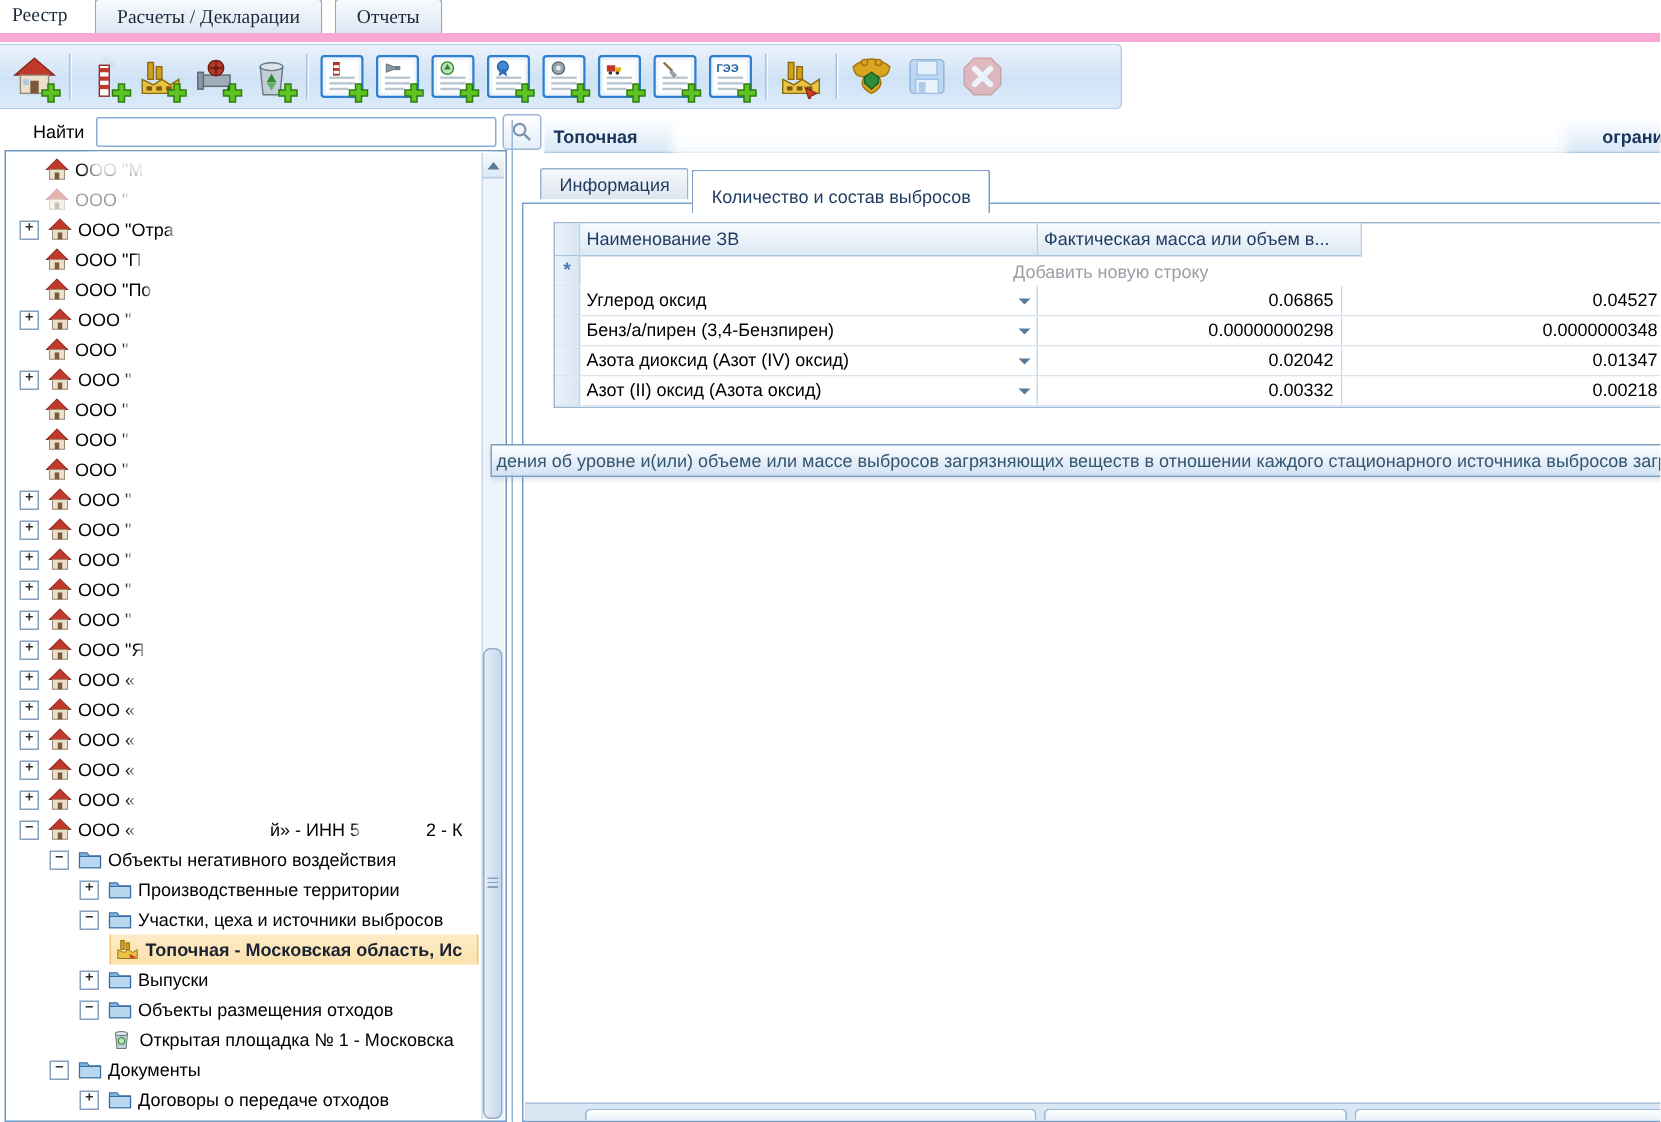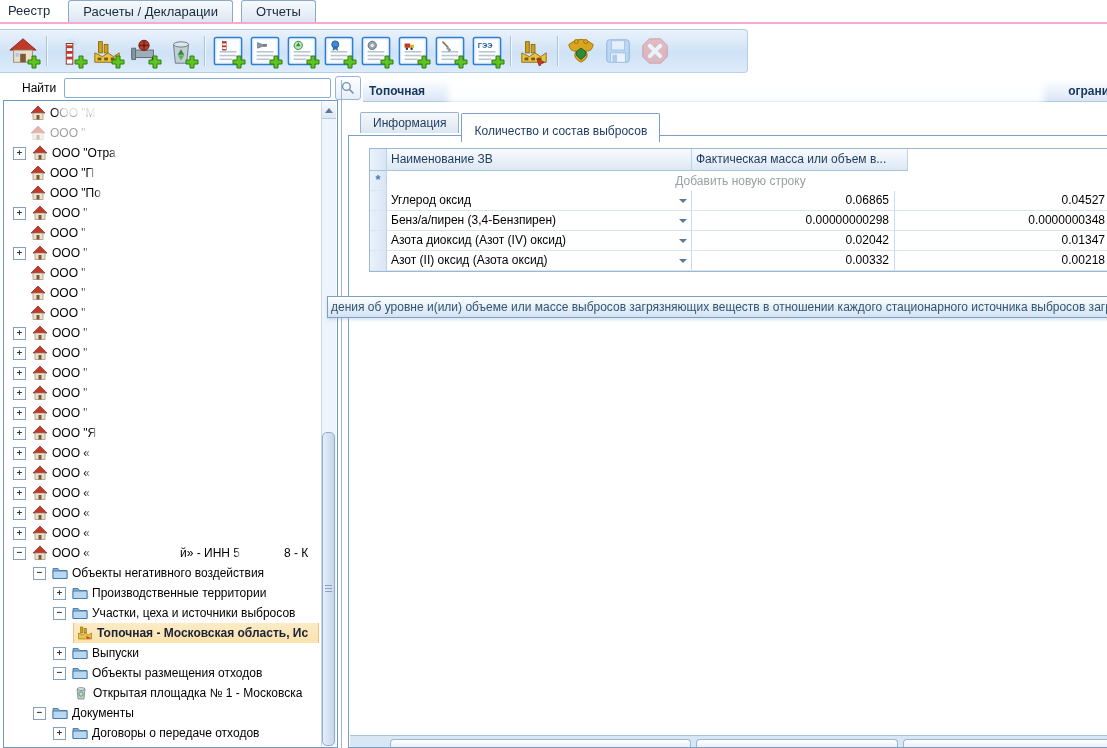--- a/index.html
+++ b/index.html
@@ -1,21 +1,21 @@
 <!DOCTYPE html>
 <html><head>
 <meta charset="utf-8">
 <style>
   html,body{margin:0;padding:0;background:#fff;}
   .screen{position:relative;width:1107px;height:748px;overflow:hidden;background:#fff;
           font-family:"Liberation Sans",sans-serif;font-size:12px;color:#000;}
 
   
-  .apptabbar{position:absolute;left:0;top:0;width:1107px;height:22px;border-bottom:2px solid #f9a8d4;
-             display:flex;align-items:flex-end;}
+  .apptabbar{position:absolute;left:0;top:0;width:1107px;height:22px;border-bottom:6px solid #f9a8d4;
+             display:flex;align-items:flex-end;font-family:Liberation Serif, serif;}
   .apptab{margin-left:8px;padding:3px 14px 3px 14px;font-size:13px;color:#1a2a3a;cursor:default;
           border:1px solid #8ca9cc;border-bottom:none;border-radius:3px 3px 0 0;
           background:linear-gradient(#f7fafd,#dde7f2);}
   .apptab.active{border:none;background:transparent;padding:3px 10px 4px 8px;margin-left:0;}
 
   
   .toolbar{position:absolute;left:0;top:29px;width:748px;height:44px;border:1px solid #b5cde8;border-left:none;
            border-radius:0 4px 4px 0;background:linear-gradient(#eaf2fb,#cfe2f6 55%,#dcebfa);
            display:flex;align-items:center;padding-left:6px;box-sizing:border-box;}
   .tbtn{position:relative;width:34px;height:34px;margin-right:3px;display:flex;align-items:center;justify-content:center;}
@@ -589,21 +589,21 @@
           <div class="exp">−</div>
           <span class="ticon"><svg width="16" height="16" viewBox="0 0 16 16">
               <polygon points="8,1 15,8 1,8" fill="#c0392b" stroke="#8e2a20" stroke-width=".7"></polygon>
               <rect x="3" y="8" width="10" height="6.5" fill="#ecdfcb" stroke="#9a8b74" stroke-width=".7"></rect>
               <rect x="6.5" y="10" width="3" height="4.5" fill="#7a5a38"></rect>
             </svg></span>
           <span class="tlabel">ООО «</span>
           <span class="redactw" style="width: 86px;"></span>
           <span class="tlabel">й» - ИНН 5</span>
           <span class="redactw" style="width: 40px;"></span>
-          <span class="tlabel">8 - К</span>
+          <span class="tlabel">2 - К</span>
         </div>
         <div class="tree-row" style="top: 462px; padding-left: 28px;">
           <div class="exp">−</div>
           <span class="ticon"><svg width="16" height="16" viewBox="0 0 16 16">
               <path d="M1 3.5h5l1.5 2H15v8H1z" fill="#7eb0d8" stroke="#3a6ea5" stroke-width=".8"></path>
               <path d="M1 6h14v7.5H1z" fill="#b8d8f0" stroke="#3a6ea5" stroke-width=".8"></path>
             </svg></span>
           <span class="tlabel">Объекты негативного воздействия</span>
         </div>
         <div class="tree-row" style="top: 482px; padding-left: 48px;">

